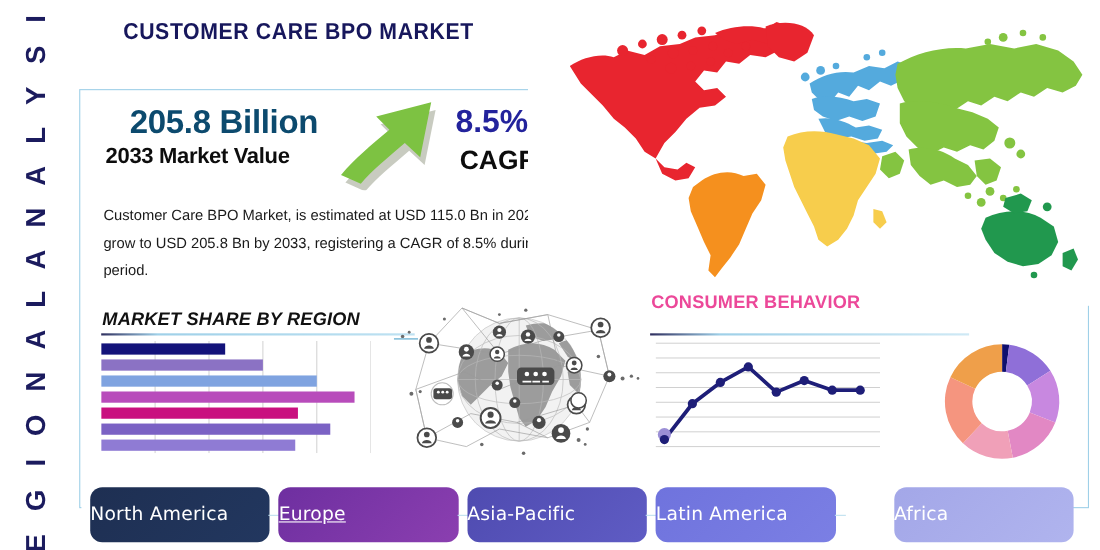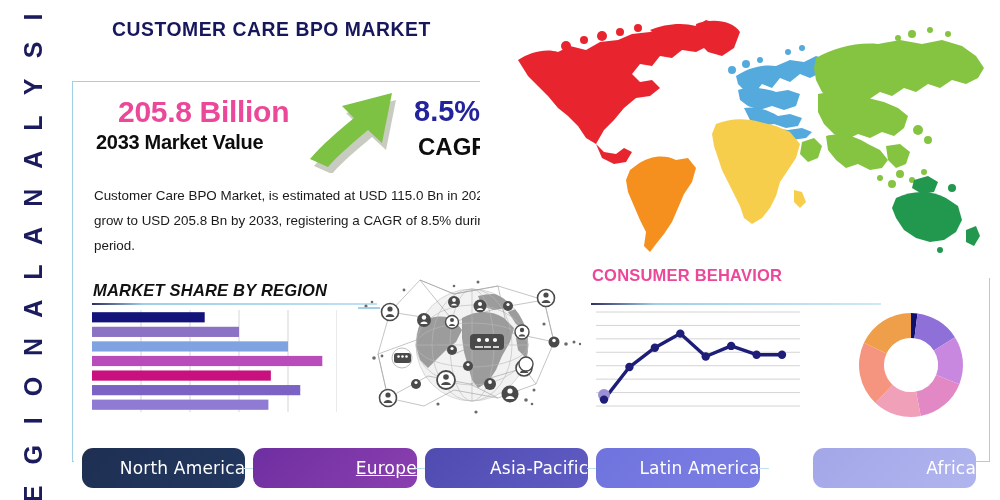--- a/index.html
+++ b/index.html
@@ -63,21 +63,21 @@
     position: absolute;
     left: 74px; top: 455px;
     width: 900px; height: 46px;
     background: #ffffff;
   }
 
   
   #hero { position: absolute; left: 96px; top: 95px; width: 420px; height: 75px; }
   #hero-value {
     position: absolute; left: 22px; top: 0;
-    font-size: 30px; font-weight: 700; color: #ec4899;
+    font-size: 30px; font-weight: 700; color: #0c4a6e;
     font-family: "Liberation Sans Narrow", "Liberation Sans", sans-serif;
     letter-spacing: -0.3px;
   }
   #hero-value-label {
     position: absolute; left: 0px; top: 36px;
     font-size: 20px; font-weight: 700; color: #0d0d0d;
     letter-spacing: -0.3px;
   }
   #cagr-value {
     position: absolute; left: 318px; top: 0;
@@ -135,23 +135,23 @@
   #donut-chart { position: absolute; left: 851px; top: 305px; width: 120px; height: 120px; }
 
   
   #region-pills {
     position: absolute; left: 82px; top: 443px;
     width: 894px; height: 50px;
     display: flex; align-items: center; gap: 8px;
   }
   .pill {
     flex: 1 1 0;
-    height: 40px;
+    height: 50px;
     border-radius: 11px;
-    display: flex; align-items: center; justify-content: flex-end;
+    display: flex; align-items: center; justify-content: flex-start;
     color: #ffffff;
     font-size: 17px;
     letter-spacing: 0.2px;
     font-family: "DejaVu Sans", sans-serif;
     position: relative;
   }
   .pill-connector {
     position: absolute;
     right: -9px; top: 50%;
     width: 10px; height: 1.4px;

